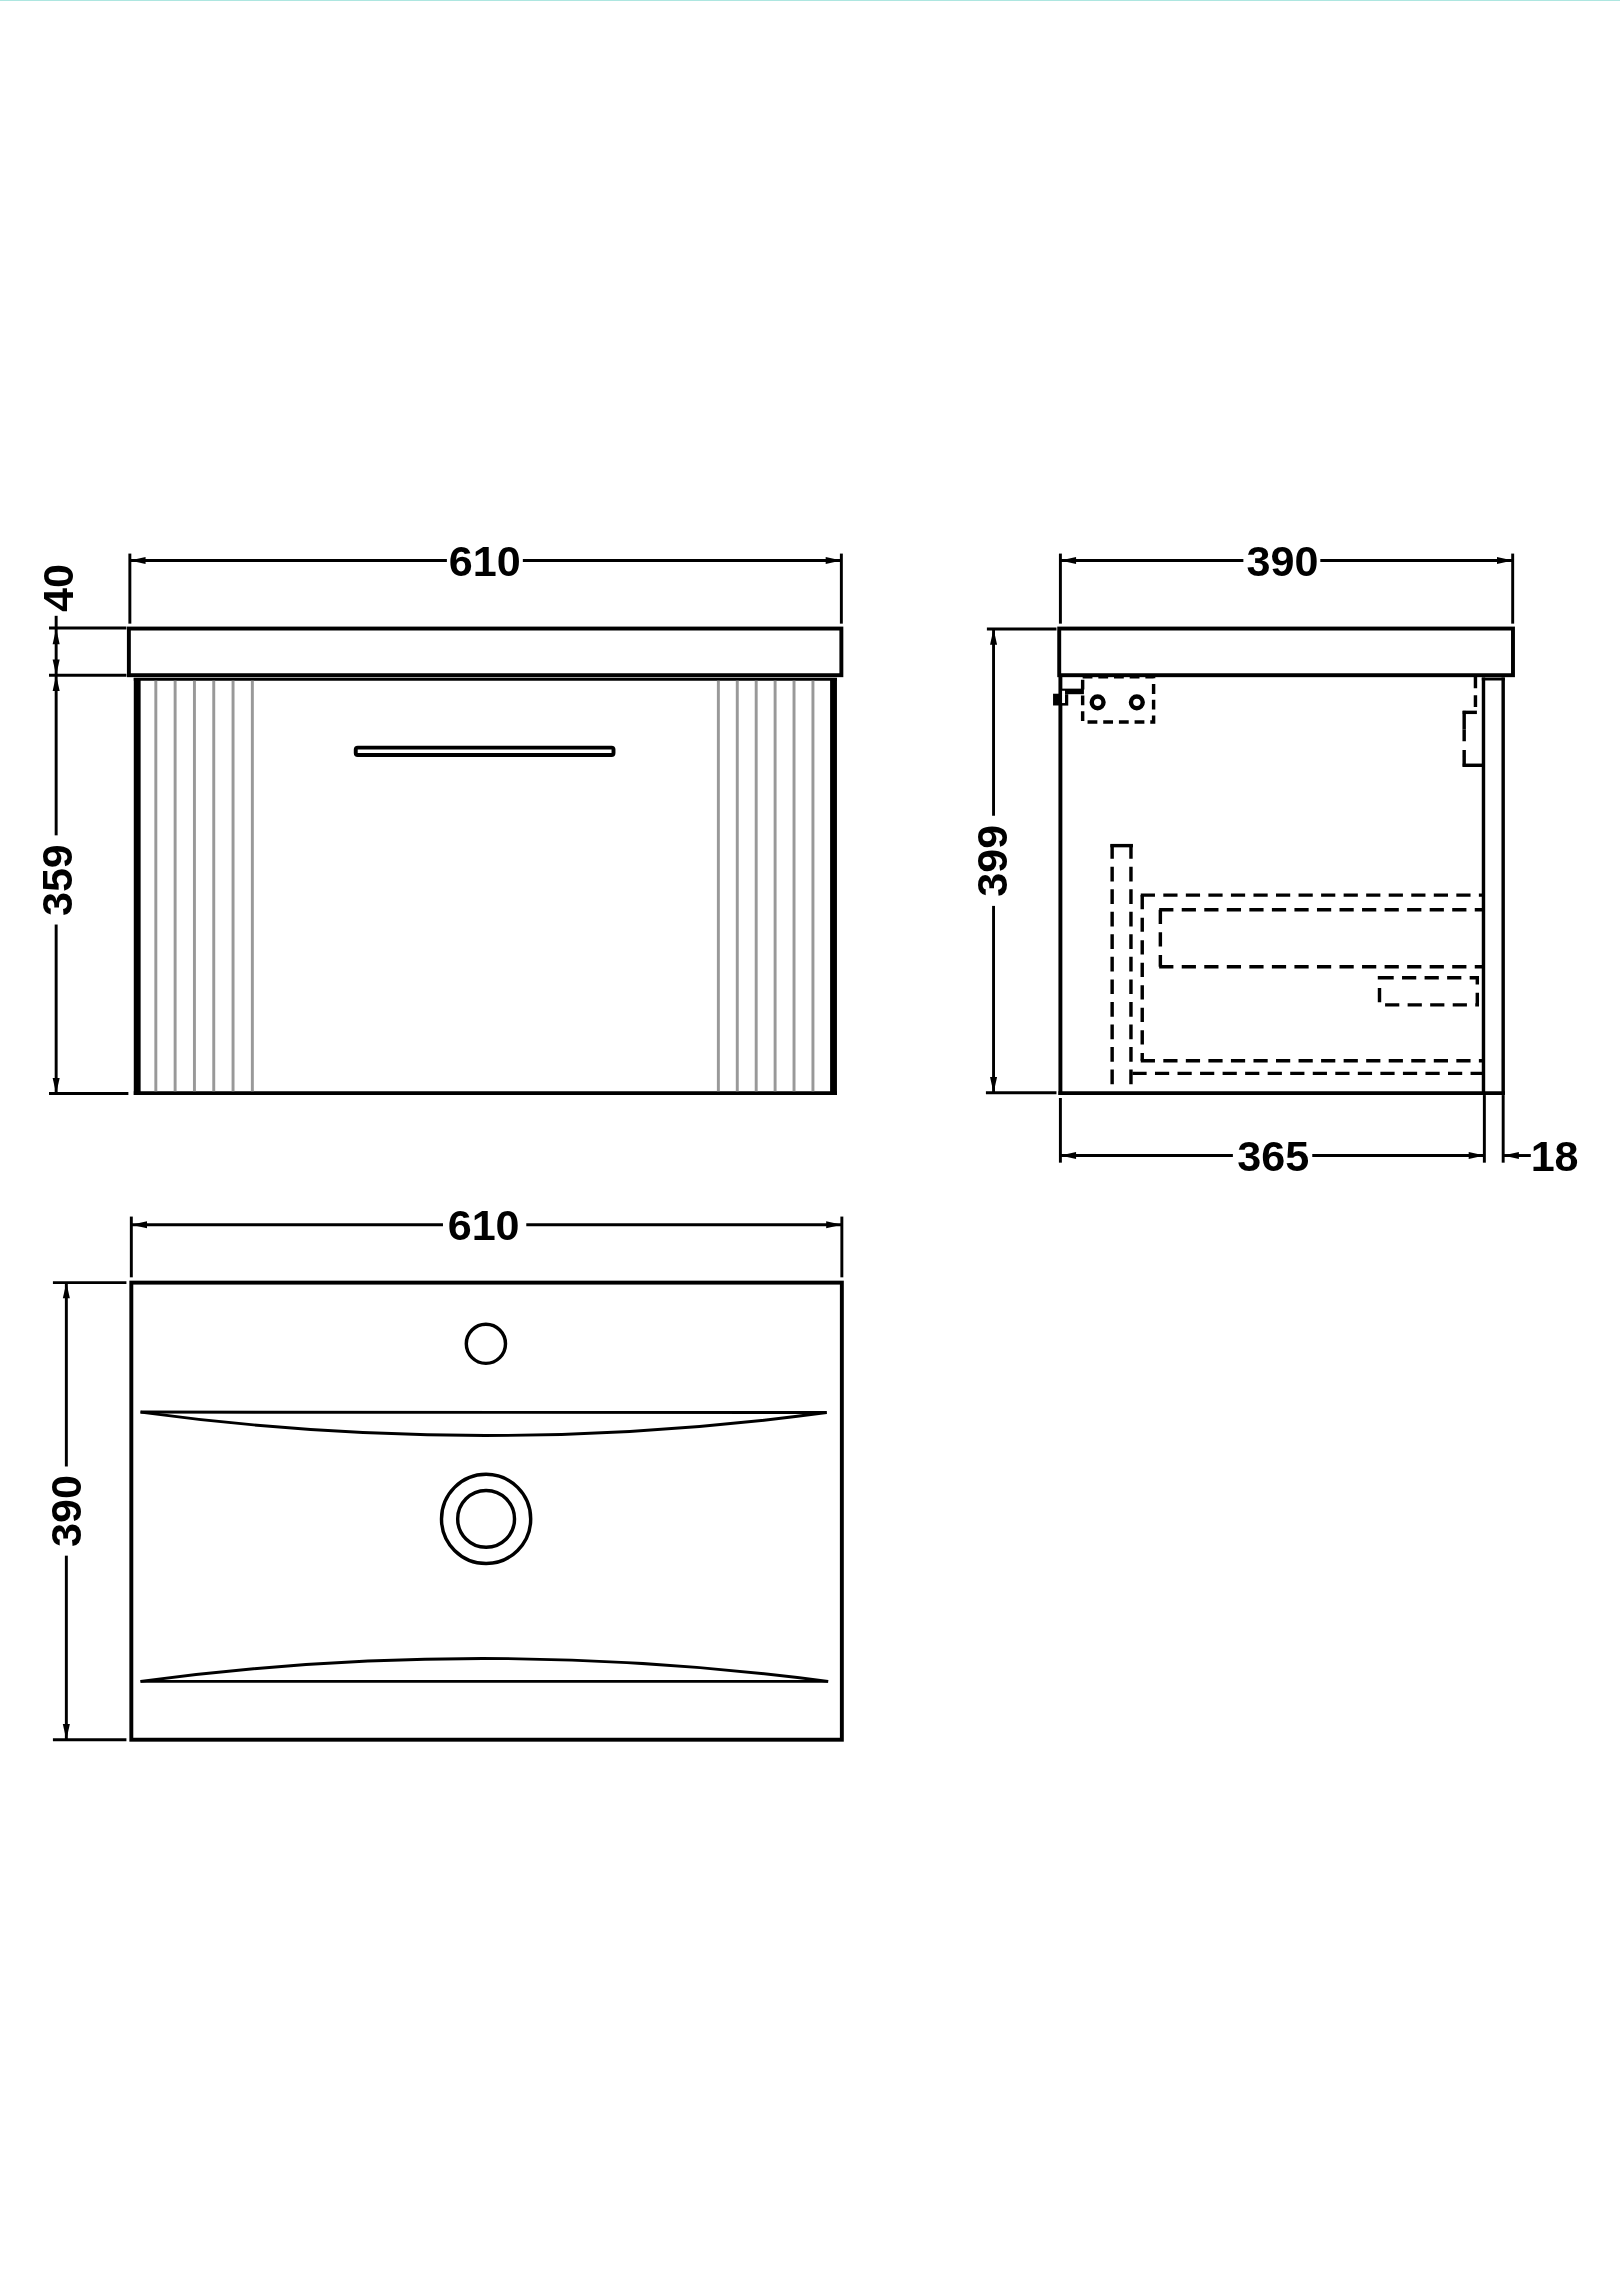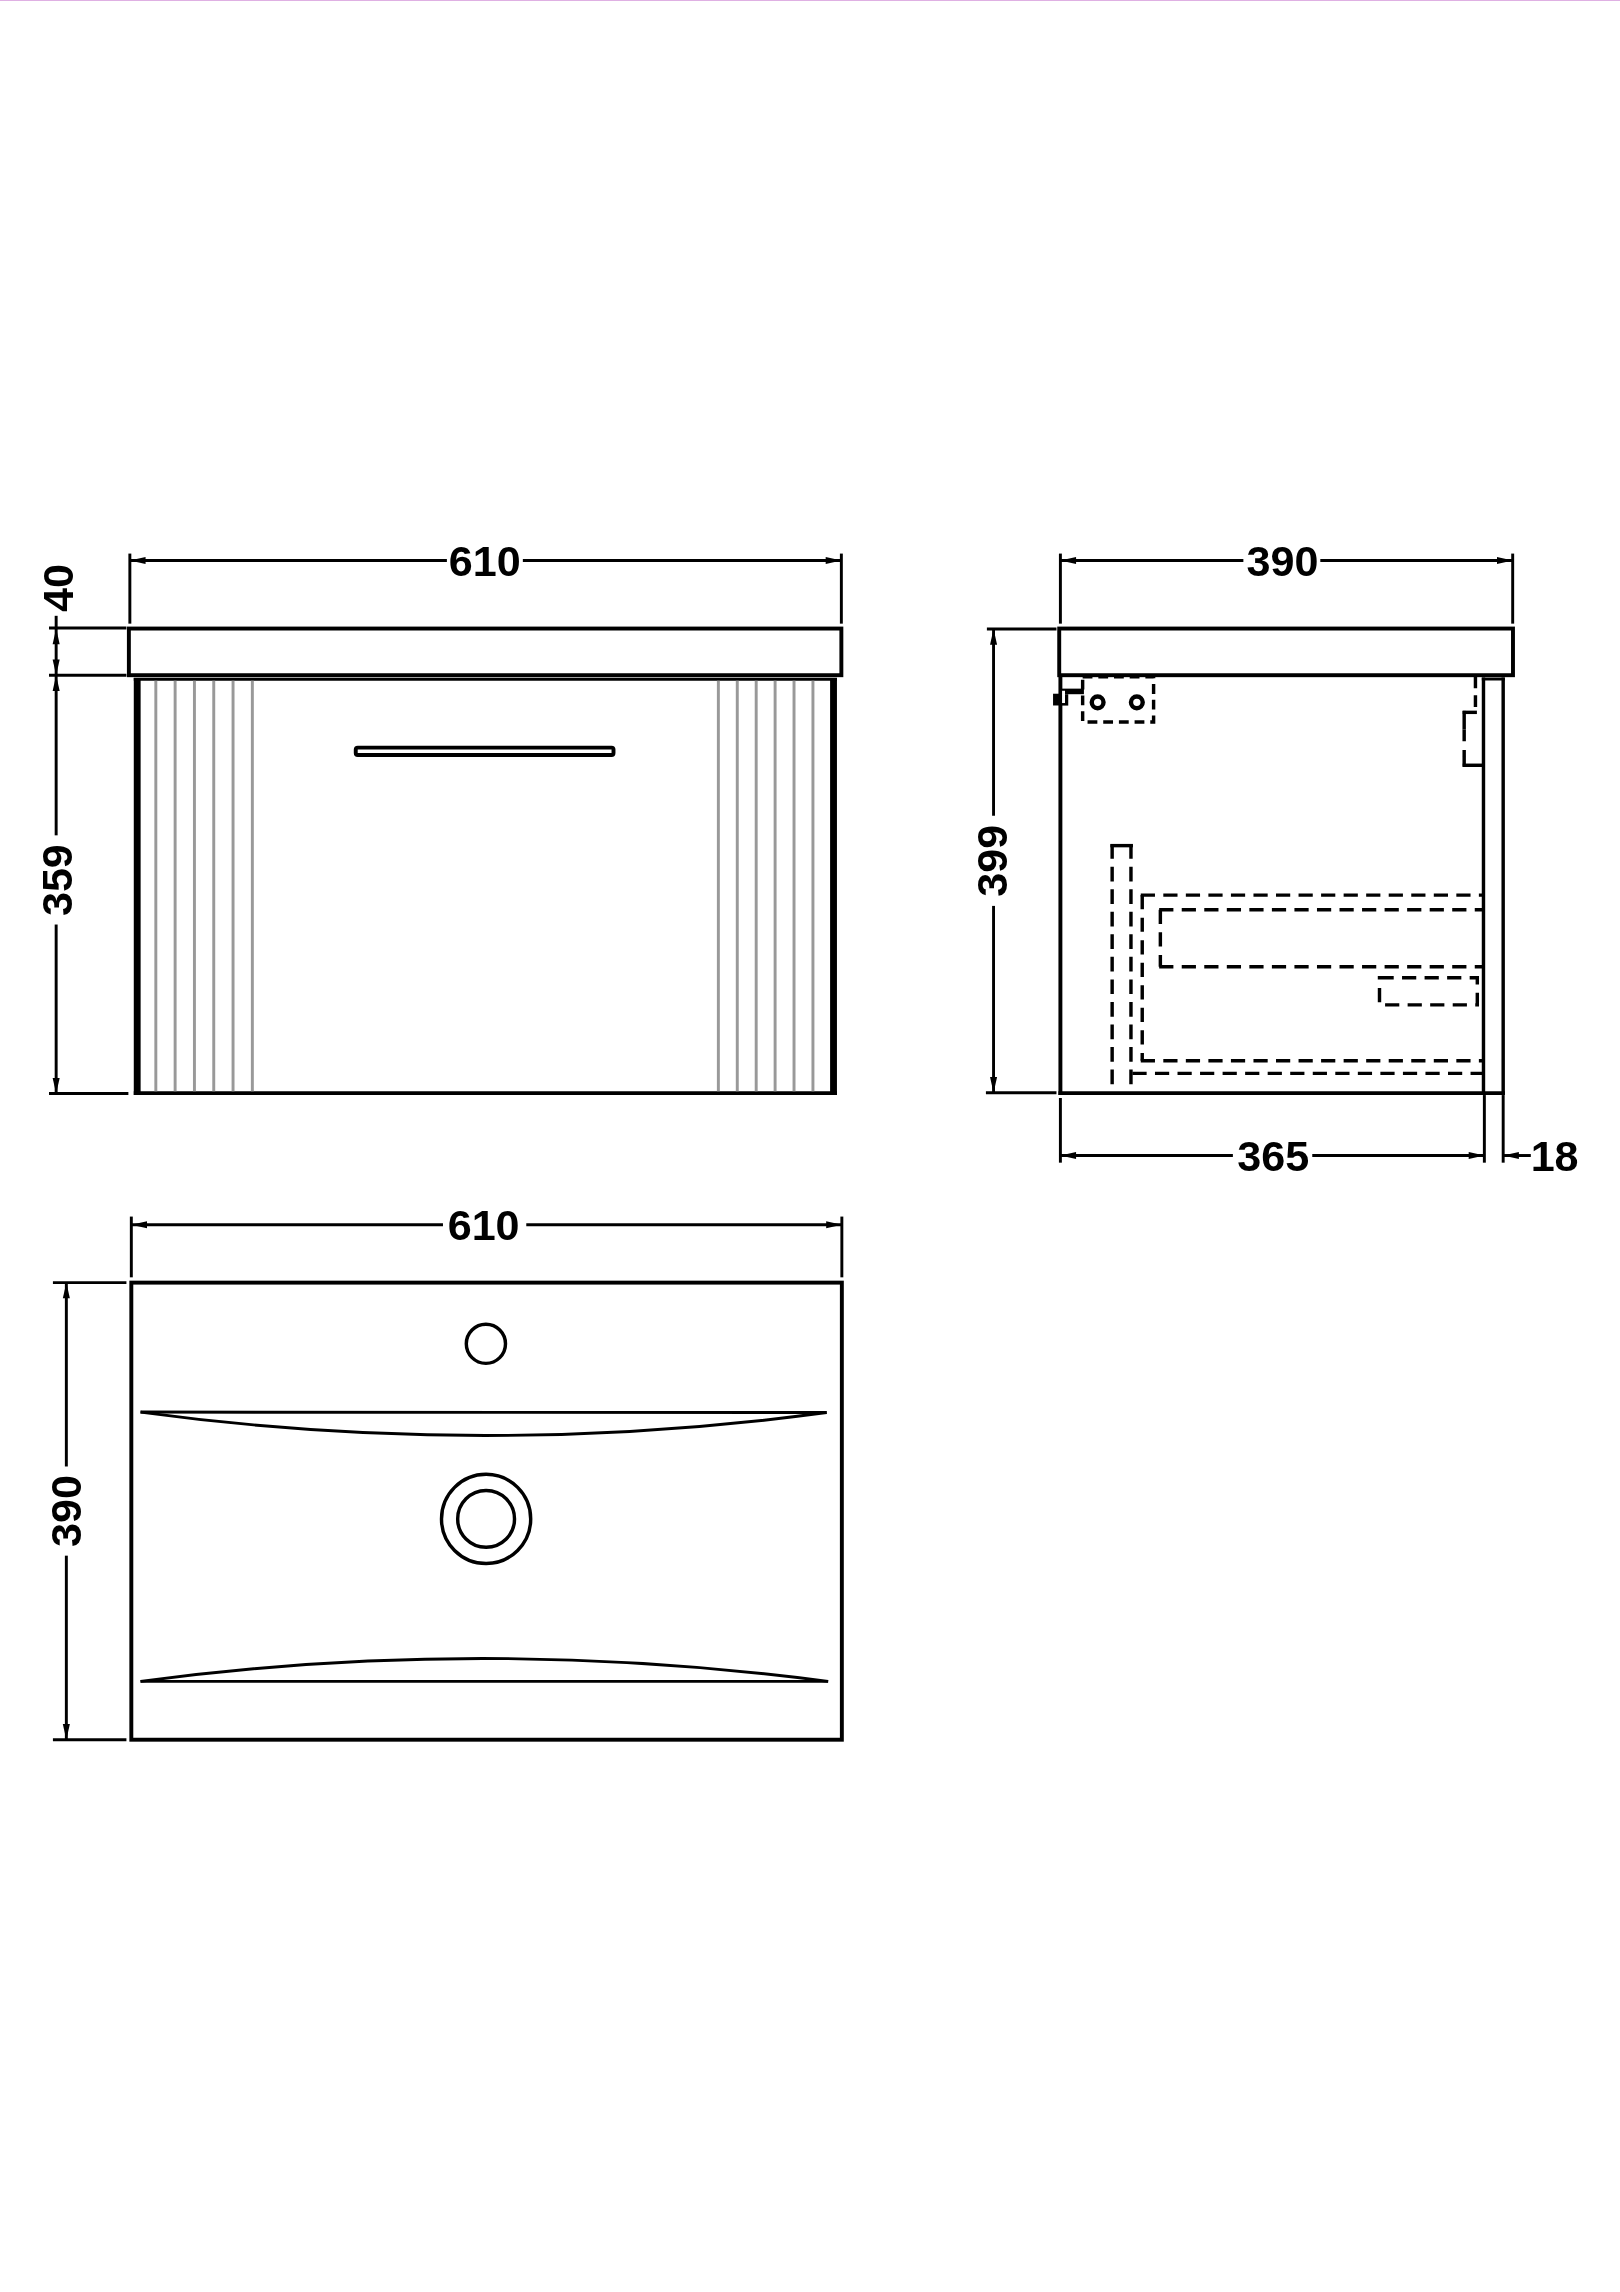--- a/index.html
+++ b/index.html
@@ -1,16 +1,16 @@
 <!DOCTYPE html>
 <html><head>
 <meta charset="utf-8">
 <style>
   html,body{margin:0;padding:0;background:#ffffff;}
-  .page{position:relative;width:1620px;height:2119px;background:#a21caf;overflow:hidden;}
+  .page{position:relative;width:1620px;height:2119px;background:#14b8a6;overflow:hidden;}
   svg{display:block;}
   text{font-family:"Liberation Sans", sans-serif;font-weight:bold;fill:#000;}
 </style>
 </head>
 <body>
 <div class="page">
 <svg width="1620" height="2293" viewBox="0 0 1653 2339" xmlns="http://www.w3.org/2000/svg">
 
 <g>
         <rect x="0" y="0" width="1653" height="2339" fill="#ffffff"></rect>

